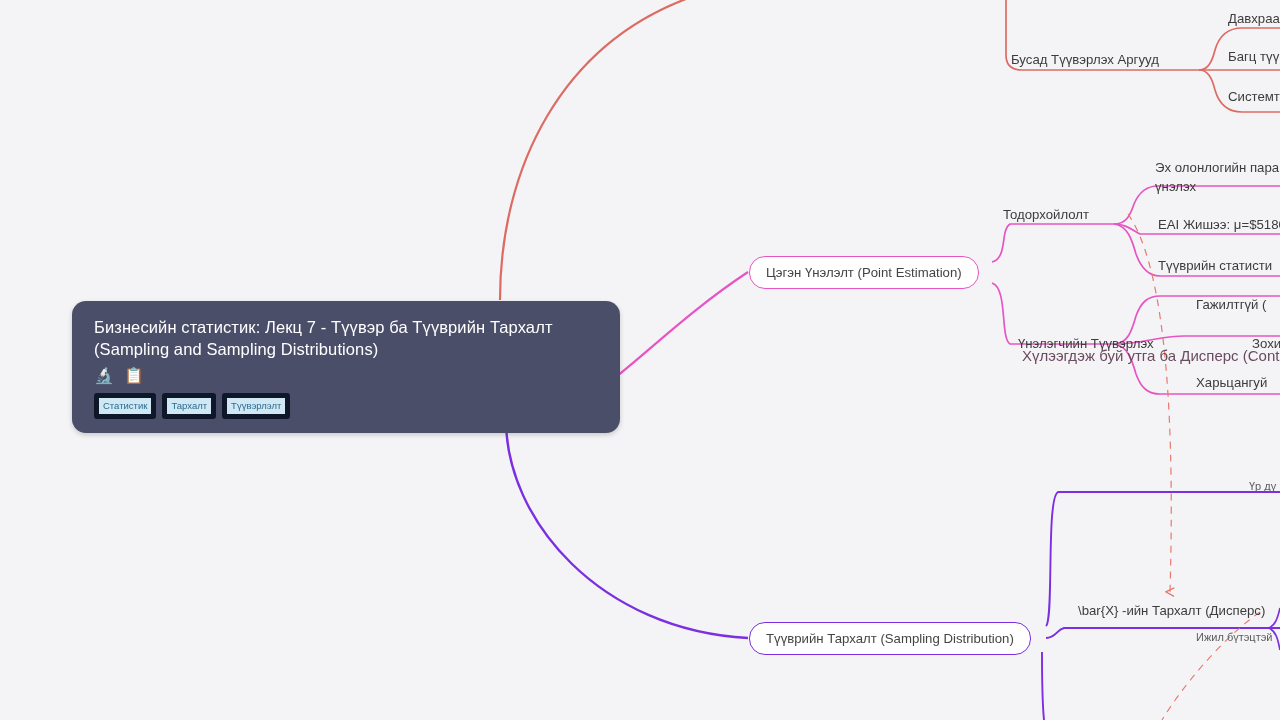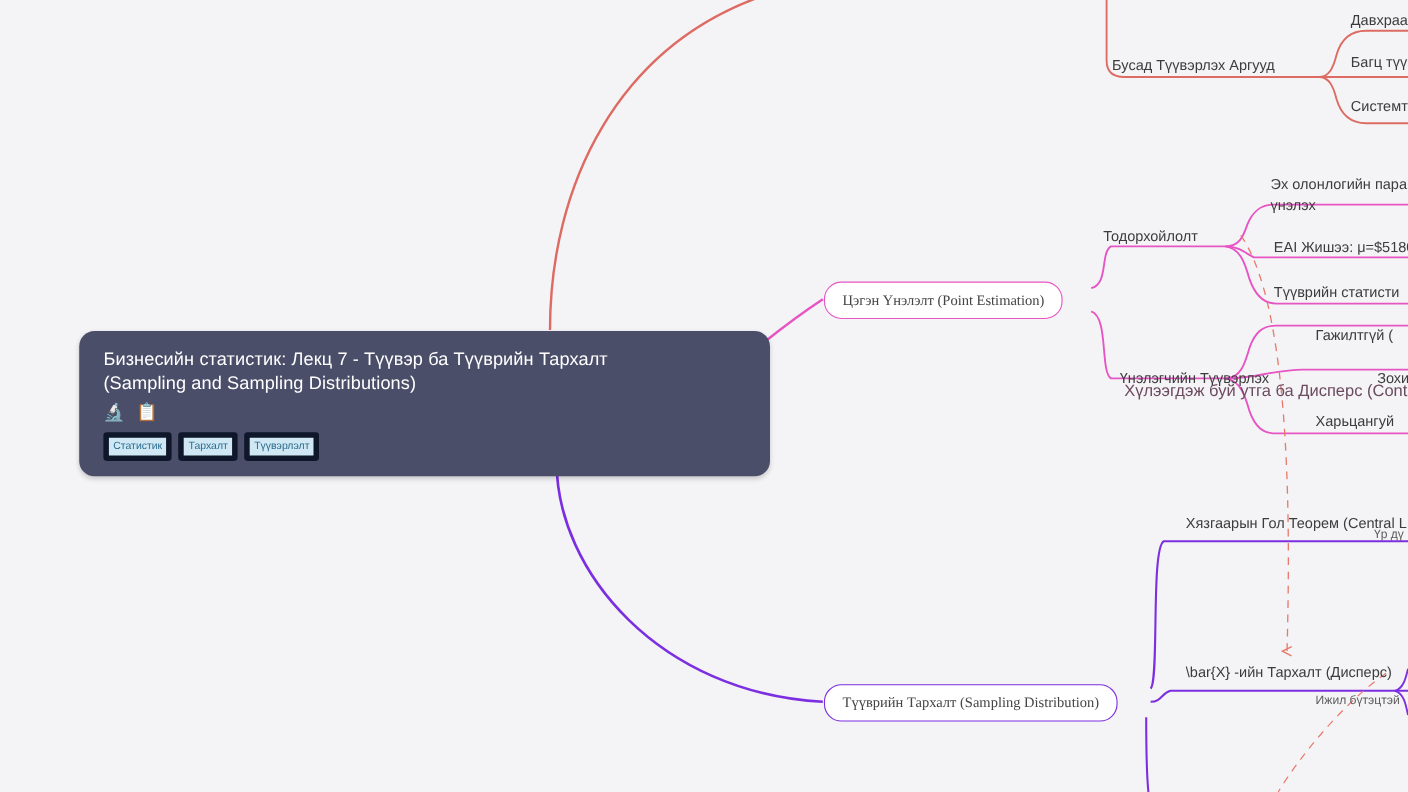--- a/index.html
+++ b/index.html
@@ -25,21 +25,21 @@
     width: 1280px;
     height: 720px;
     pointer-events: none;
   }
 
   
   .root-node {
     position: absolute;
     left: 72px;
     top: 301px;
-    width: 628px;
+    width: 548px;
     box-sizing: border-box;
     background: #4b4e69;
     color: #ffffff;
     border-radius: 14px;
     padding: 16px 22px 14px 22px;
     box-shadow: 0 2px 5px rgba(0,0,0,0.18);
   }
   .root-title {
     font-size: 16.5px;
     line-height: 1.33;
@@ -72,21 +72,20 @@
   
   .node-box {
     position: absolute;
     background: #ffffff;
     border-radius: 16px;
     padding: 8px 16px;
     font-size: 13.2px;
     color: #444444;
     white-space: nowrap;
     box-sizing: border-box;
-    font-family: Liberation Serif, serif;
   }
   .node-box.pink   { border: 1.6px solid #e754c4; }
   .node-box.purple { border: 1.6px solid #7b2fe0; }
 
   
   .label {
     position: absolute;
     font-size: 13.2px;
     color: #3c3c3c;
     white-space: nowrap;
@@ -173,18 +172,17 @@
   <div class="label" style="left:1158px; top:216px;">EAI Жишээ: μ=$5180</div>
   <div class="label" style="left:1158px; top:257px;">Түүврийн статисти</div>
 
   <div class="label" style="left:1018px; top:335px;">Үнэлэгчийн Түүвэрлэх</div>
   <div class="label" style="left:1196px; top:296px;">Гажилтгүй (</div>
   <div class="label" style="left:1205px; top:335px;margin-left:47px;">Зохимжтой</div>
   <div class="label" style="left:1196px; top:374px;">Харьцангуй</div>
 
   <div class="label tiny" style="left:1022px; top:345px;">Хүлээгдэж буй утга ба Дисперс (Continuo</div>
 
-  <div class="label" style="left:1078px; top:467px;">Хязгаарын Гол Теорем (Central L</div>
   <div class="label small" style="left:1249px; top:479px;">Үр дү</div>
   <div class="label" style="left:1078px; top:602px;">\bar{X} -ийн Тархалт (Дисперс)</div>
   <div class="label small" style="left:1196px; top:630px;">Ижил бүтэцтэй</div>
 
 </div>
 
 </body></html>

